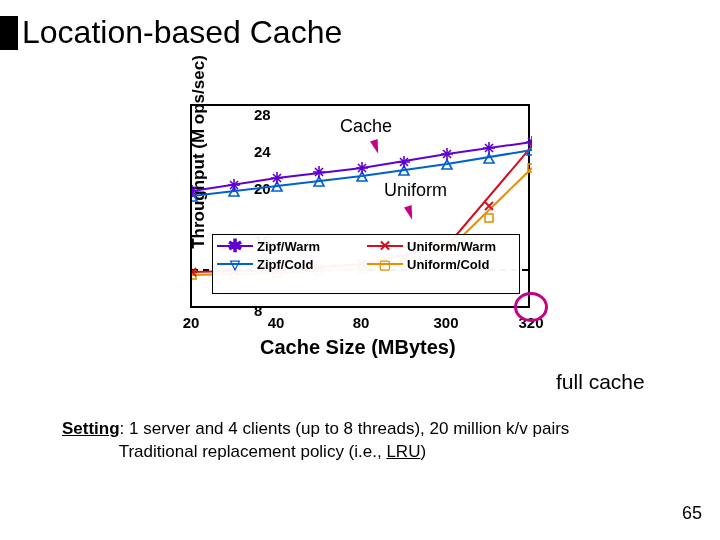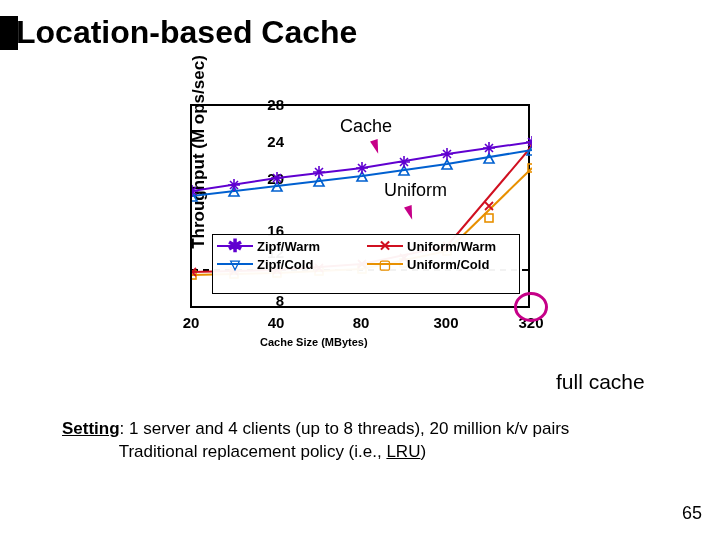--- a/index.html
+++ b/index.html
@@ -1,24 +1,24 @@
 <!DOCTYPE html>
 <html><head>
 <meta charset="utf-8">
 <style>
   * { margin:0; padding:0; box-sizing:border-box; }
   body { width:720px; height:540px; background:#fff; font-family:Arial,Helvetica,sans-serif; position:relative; overflow:hidden; }
   .blackbox { position:absolute; left:0; top:16px; width:18px; height:34px; background:#000; }
-  .title { position:absolute; left:16px; top:14px; font-size:32px; font-weight:700; }
+  .title { position:absolute; left:22px; top:14px; font-size:32px; font-weight:400; }
   .chartwrap { position:absolute; left:130px; top:100px; width:440px; height:336px; }
   .plot { position:absolute; left:60px; top:4px; width:340px; height:204px; border:2px solid #000; }
-  .ytick { position:absolute; right:286px; font-size:15px; font-weight:bold; text-align:right; width:30px; }
+  .ytick { position:absolute; right:286px; font-size:15px; font-weight:bold; text-align:left; width:30px;margin-top:10px; }
   .xtick { position:absolute; top:214px; font-size:15px; font-weight:bold; text-align:center; width:40px; }
   .ylabel { position:absolute; left:-28px; top:42px; transform:rotate(-90deg); transform-origin:center; font-size:17px; font-weight:bold; white-space:nowrap; }
-  .xlabel { position:absolute; left:130px; top:236px; font-size:11px; font-weight:bold; }
+  .xlabel { position:absolute; left:130px; top:236px; font-size:20px; font-weight:bold; }
   .annot { position:absolute; font-size:18px; font-family:Arial; }
   .arrow-sk { position:absolute; left:242px; top:40px; width:0; height:0; border-left:4px solid transparent; border-right:4px solid transparent; border-top:14px solid #c60088; transform:rotate(-18deg); }
   .arrow-un { position:absolute; left:276px; top:106px; width:0; height:0; border-left:4px solid transparent; border-right:4px solid transparent; border-top:14px solid #c60088; transform:rotate(-18deg); }
   .legendbox { position:absolute; left:82px; top:134px; width:308px; height:60px; background:rgba(255,255,255,0.95); border:1px solid #000; font-size:13px; font-weight:bold; }
   .legendbox .row { display:flex; align-items:center; height:18px; }
   .legendbox .half { display:flex; align-items:center; flex:0 0 150px; }
   .lswatch { width:36px; height:14px; position:relative; display:flex; align-items:center; justify-content:center; margin:0 4px; }
   .lswatch .ln { position:absolute; left:0; right:0; top:6px; height:2px; }
   .ltxt { font-size:13px;text-align:right; }
   .circ { position:absolute; left:384px; top:192px; width:34px; height:30px; border:3px solid #c60088; border-radius:50%; }

